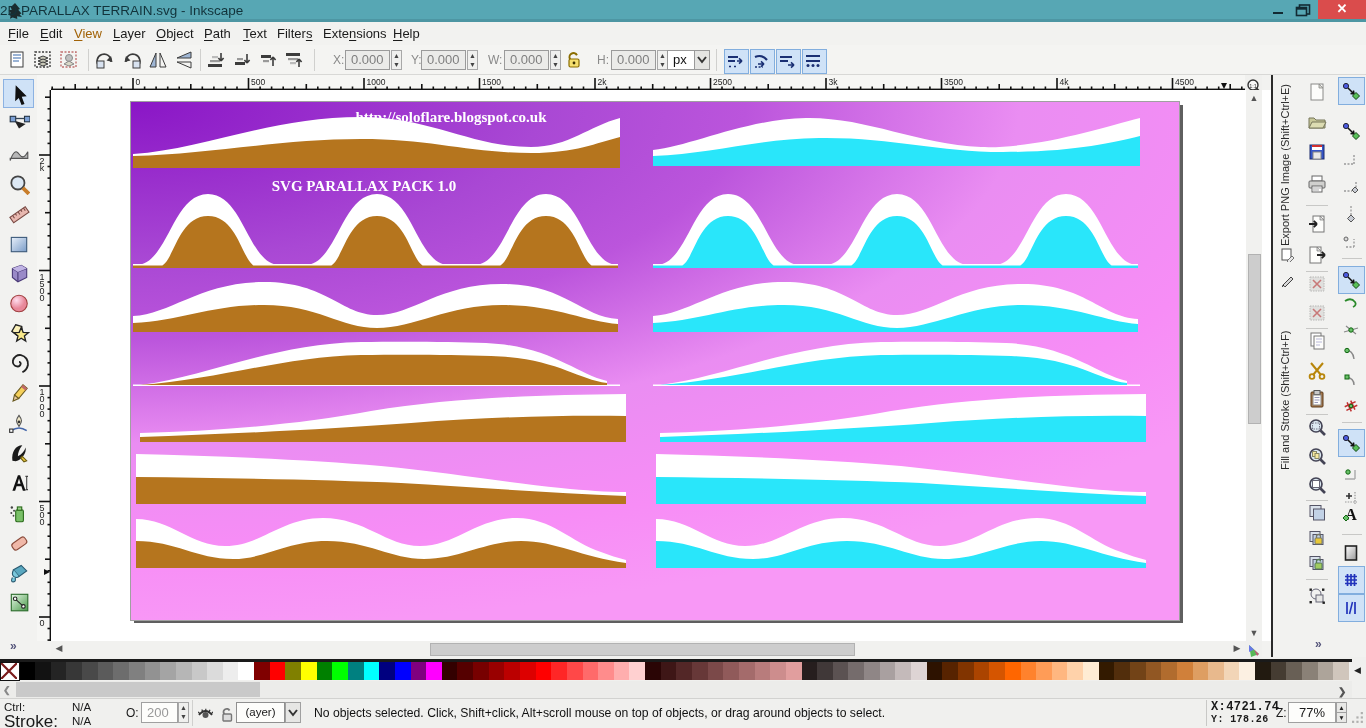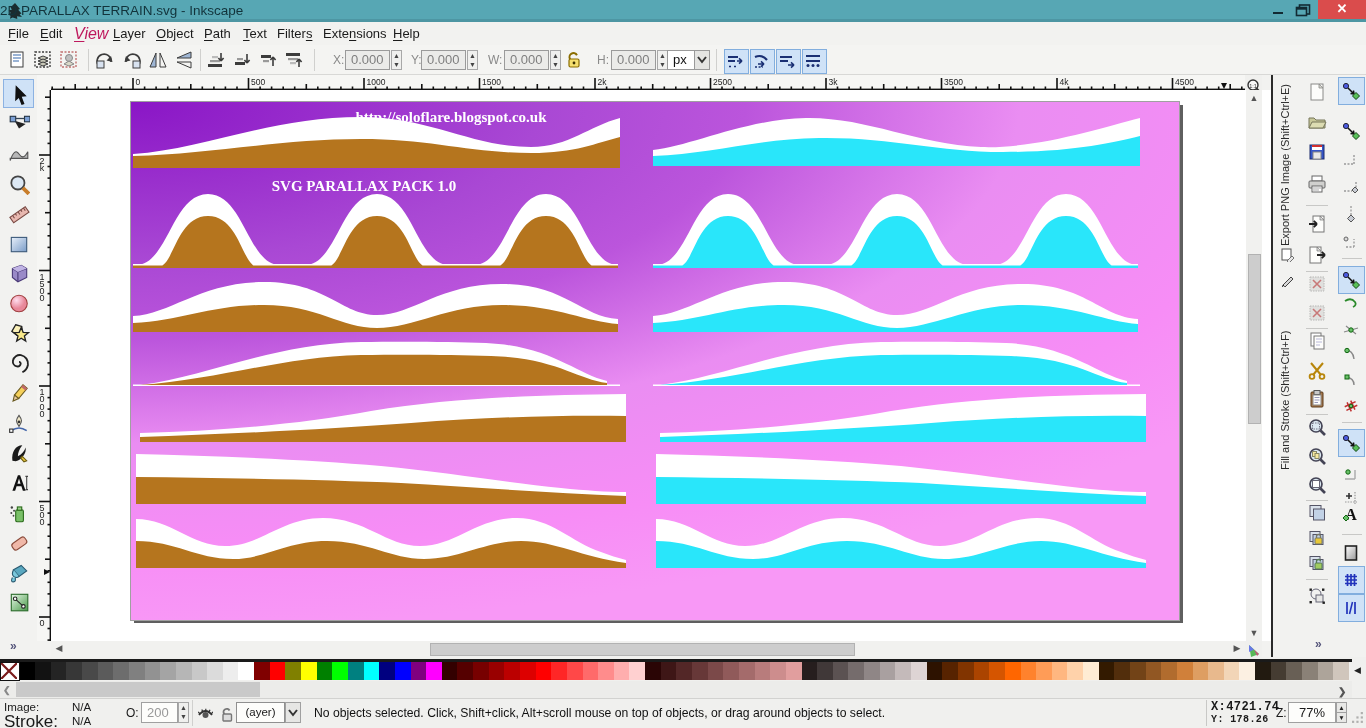--- a/index.html
+++ b/index.html
@@ -21,21 +21,21 @@
 <rect x="4.5" y="1" width="10" height="9" fill="none" stroke="#122a33" stroke-width="1.6"></rect>
 <rect x="1.5" y="3.5" width="10" height="8" fill="#57a7b4" stroke="#122a33" stroke-width="1.6"></rect>
 <rect x="1.5" y="3.5" width="10" height="2.2" fill="#122a33"></rect>
     </svg>
   </div>
 <div style="left:1318px;top:0px;width:48px;height:19px;background:#da4c4c;"></div>
 <div style="left:1318px;top:0px;width:48px;height:19px;color:#fff;font-size:13px;text-align:center;line-height:18px;font-weight:bold;">✕</div>
 <div style="left:0px;top:22px;width:1366px;height:23px;background:#f2f2f0;"></div>
 <div style="left:8px;top:26px;height:16px;font-size:13px;color:#1a1a1a;line-height:16px;"><u>F</u>ile</div>
 <div style="left:40px;top:26px;height:16px;font-size:13px;color:#1a1a1a;line-height:16px;"><u>E</u>dit</div>
-<div style="left:74px;top:26px;height:16px;font-size:16px;color:#be185d;line-height:16px;font-style:italic;"><u>V</u>iew</div>
+<div style="left:74px;top:26px;height:16px;font-size:13px;color:#a16207;line-height:16px;"><u>V</u>iew</div>
 <div style="left:113px;top:26px;height:16px;font-size:13px;color:#1a1a1a;line-height:16px;"><u>L</u>ayer</div>
 <div style="left:156px;top:26px;height:16px;font-size:13px;color:#1a1a1a;line-height:16px;"><u>O</u>bject</div>
 <div style="left:204px;top:26px;height:16px;font-size:13px;color:#1a1a1a;line-height:16px;"><u>P</u>ath</div>
 <div style="left:243px;top:26px;height:16px;font-size:13px;color:#1a1a1a;line-height:16px;"><u>T</u>ext</div>
 <div style="left:277px;top:26px;height:16px;font-size:13px;color:#1a1a1a;line-height:16px;">Filter<u>s</u></div>
 <div style="left:323px;top:26px;height:16px;font-size:13px;color:#1a1a1a;line-height:16px;">Exte<u>n</u>sions</div>
 <div style="left:393px;top:26px;height:16px;font-size:13px;color:#1a1a1a;line-height:16px;"><u>H</u>elp</div>
 <div style="left:0px;top:45px;width:1366px;height:30px;background:#f4f4f2;border-bottom:1px solid #d8d8d6;"></div>
 <div style="left:8px;top:50px;width:20px;height:20px;">
     <svg width="20" height="20" viewBox="0 0 20 20">
@@ -964,21 +964,21 @@
       </tbody>
     </table>
   </div>
 <div style="left:1352px;top:659px;width:14px;height:39px;background:#f0f0ee;"></div>
 <div style="left:1354px;top:664px;width:12px;height:12px;color:#222;font-size:9px;line-height:12px;">◀</div>
 <div style="left:0px;top:681px;width:1352px;height:17px;background:#ececea;"></div>
 <div style="left:3px;top:684px;width:12px;height:12px;color:#888;font-size:9px;font-weight:bold;line-height:12px;">❮</div>
 <div style="left:16px;top:682px;width:244px;height:15px;background:#c9c9c9;"></div>
 <div style="left:1338px;top:686px;width:12px;height:12px;color:#555;font-size:10px;font-weight:bold;line-height:12px;">❯</div>
 <div style="left:0px;top:698px;width:1366px;height:30px;background:#f0f0ee;border-top:1px solid #d2d2d0;"></div>
-<div style="left:4px;top:701px;height:13px;font-size:11.5px;color:#1a1a1a;line-height:13px;">Image:</div>
+<div style="left:4px;top:701px;height:13px;font-size:11.5px;color:#1a1a1a;line-height:13px;">Ctrl:</div>
 <div style="left:4px;top:715px;height:13px;font-size:17px;color:#1a1a1a;line-height:13px;">Stroke:</div>
 <div style="left:72px;top:701px;height:13px;font-size:11.5px;color:#1a1a1a;line-height:13px;">N/A</div>
 <div style="left:72px;top:715px;height:13px;font-size:11.5px;color:#1a1a1a;line-height:13px;">N/A</div>
 <div style="left:126px;top:706px;height:14px;font-size:12px;color:#1a1a1a;line-height:14px;">O:</div>
 <div style="left:141px;top:702px;width:37px;height:21px;background:#fdfdfb;border:1px solid #a0a0a0;font-size:13px;color:#999;line-height:19px;padding-left:5px;">200</div>
 <div style="left:178px;top:702px;width:11px;height:21px;background:#f0f0ee;border:1px solid #a8a8a8;"></div>
 <div style="left:179px;top:703px;width:9px;height:10px;font-size:7px;color:#444;text-align:center;line-height:10px;">▲</div>
 <div style="left:179px;top:712px;width:9px;height:10px;font-size:7px;color:#444;text-align:center;line-height:10px;">▼</div>
 <div style="left:192px;top:700px;width:1px;height:26px;background:#d0d0ce;"></div>
 <div style="left:198px;top:706px;width:15px;height:14px;">

